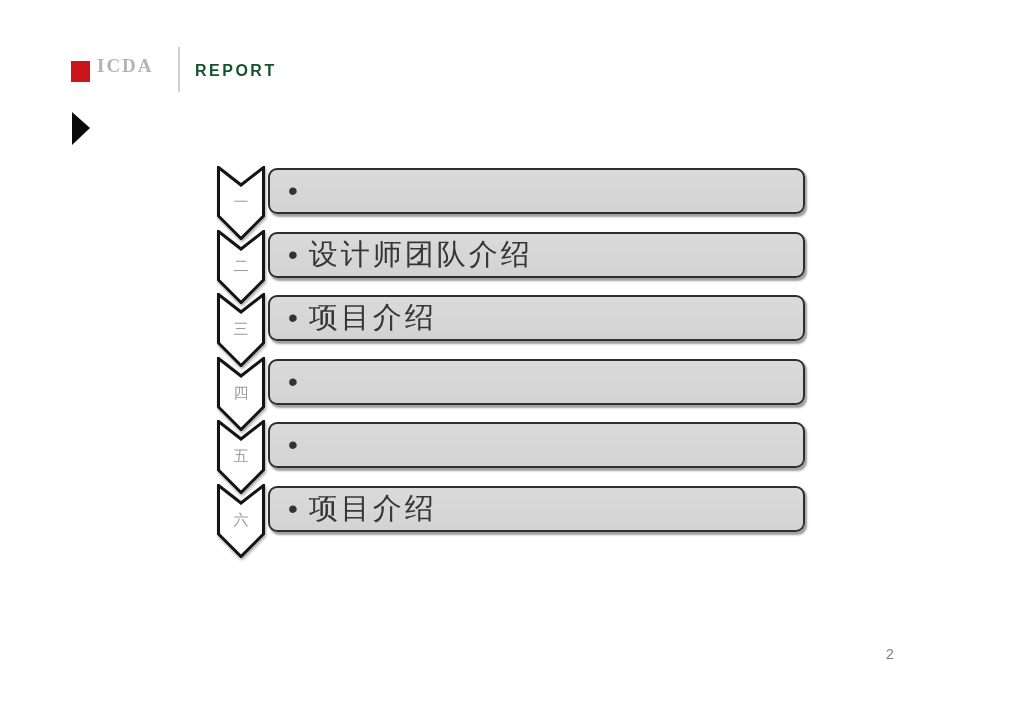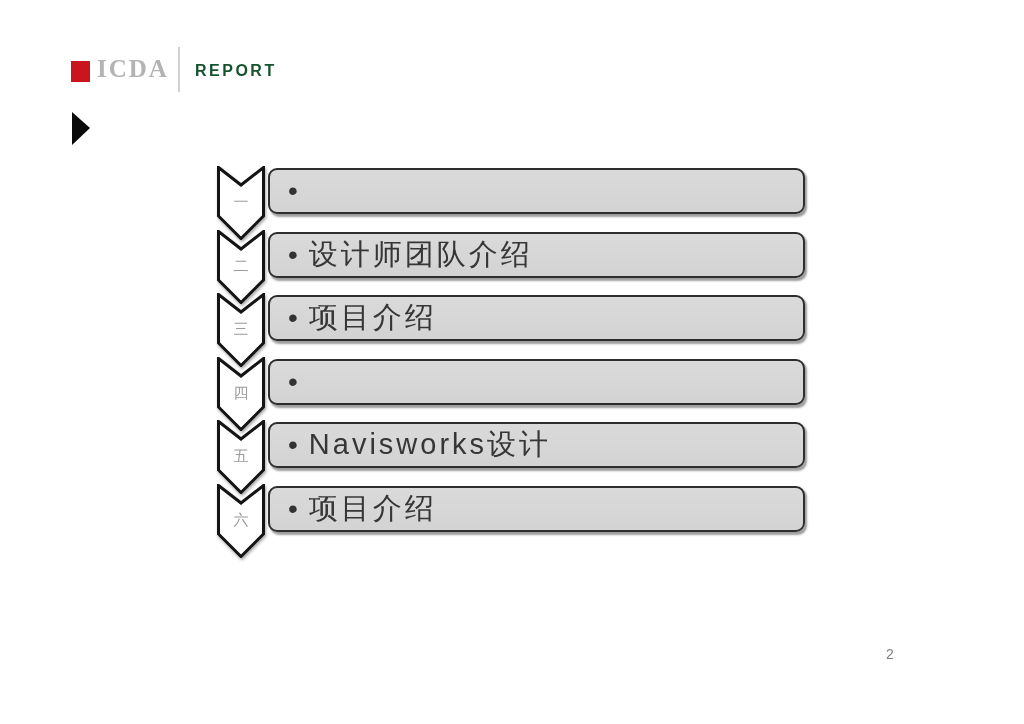--- a/index.html
+++ b/index.html
@@ -1,21 +1,21 @@
 <!DOCTYPE html>
 <html><head>
 <meta charset="utf-8">
 <style>
   html,body{margin:0;padding:0;}
   body{width:1024px;height:724px;background:#ffffff;font-family:"Liberation Sans","DejaVu Sans",sans-serif;overflow:hidden;}
   .slide{position:relative;width:1024px;height:724px;background:#ffffff;}
 
   
   .logo-square{position:absolute;left:71px;top:61px;width:19px;height:21px;background:#c9151b;}
-  .logo-text{position:absolute;left:97px;top:55px;font-family:"Liberation Serif","DejaVu Serif",serif;font-weight:bold;font-size:25px;letter-spacing:2px;color:#b3b3b3;}
+  .logo-text{position:absolute;left:97px;top:55px;font-family:"Liberation Serif","DejaVu Serif",serif;font-weight:bold;font-size:19px;letter-spacing:2px;color:#b3b3b3;}
   .logo-divider{position:absolute;left:178px;top:47px;width:2px;height:45px;background:#d0d0d0;}
   .report-label{position:absolute;left:195px;top:62px;font-weight:bold;font-size:16px;letter-spacing:2.5px;color:#14532d;}
 
   
   .tri{position:absolute;left:72px;top:112px;width:0;height:0;
        border-top:16px solid transparent;border-bottom:17px solid transparent;border-left:18px solid #0a0a0a;}
 
   
   .agenda{position:absolute;left:217px;top:166px;width:600px;height:410px;}
   .row{position:absolute;left:0;width:600px;height:80px;}
@@ -89,21 +89,20 @@
       </div>
     </div>
 
     <div class="row" style="top:254px;z-index:12;">
       <svg class="chev" viewBox="0 0 48 74">
         <polygon points="1.5,1.5 24,19 46.5,1.5 46.5,50 24,72.5 1.5,50"></polygon>
         <text x="24" y="41" text-anchor="middle">五</text>
       </svg>
       <div class="box">
         <span class="bullet">•</span>
-        <span class="label">Navisworks设计</span>
       </div>
     </div>
 
     <div class="row" style="top:317.5px;z-index:11;">
       <svg class="chev" viewBox="0 0 48 74">
         <polygon points="1.5,1.5 24,19 46.5,1.5 46.5,50 24,72.5 1.5,50"></polygon>
         <text x="24" y="41" text-anchor="middle">六</text>
       </svg>
       <div class="box">
         <span class="bullet">•</span>

